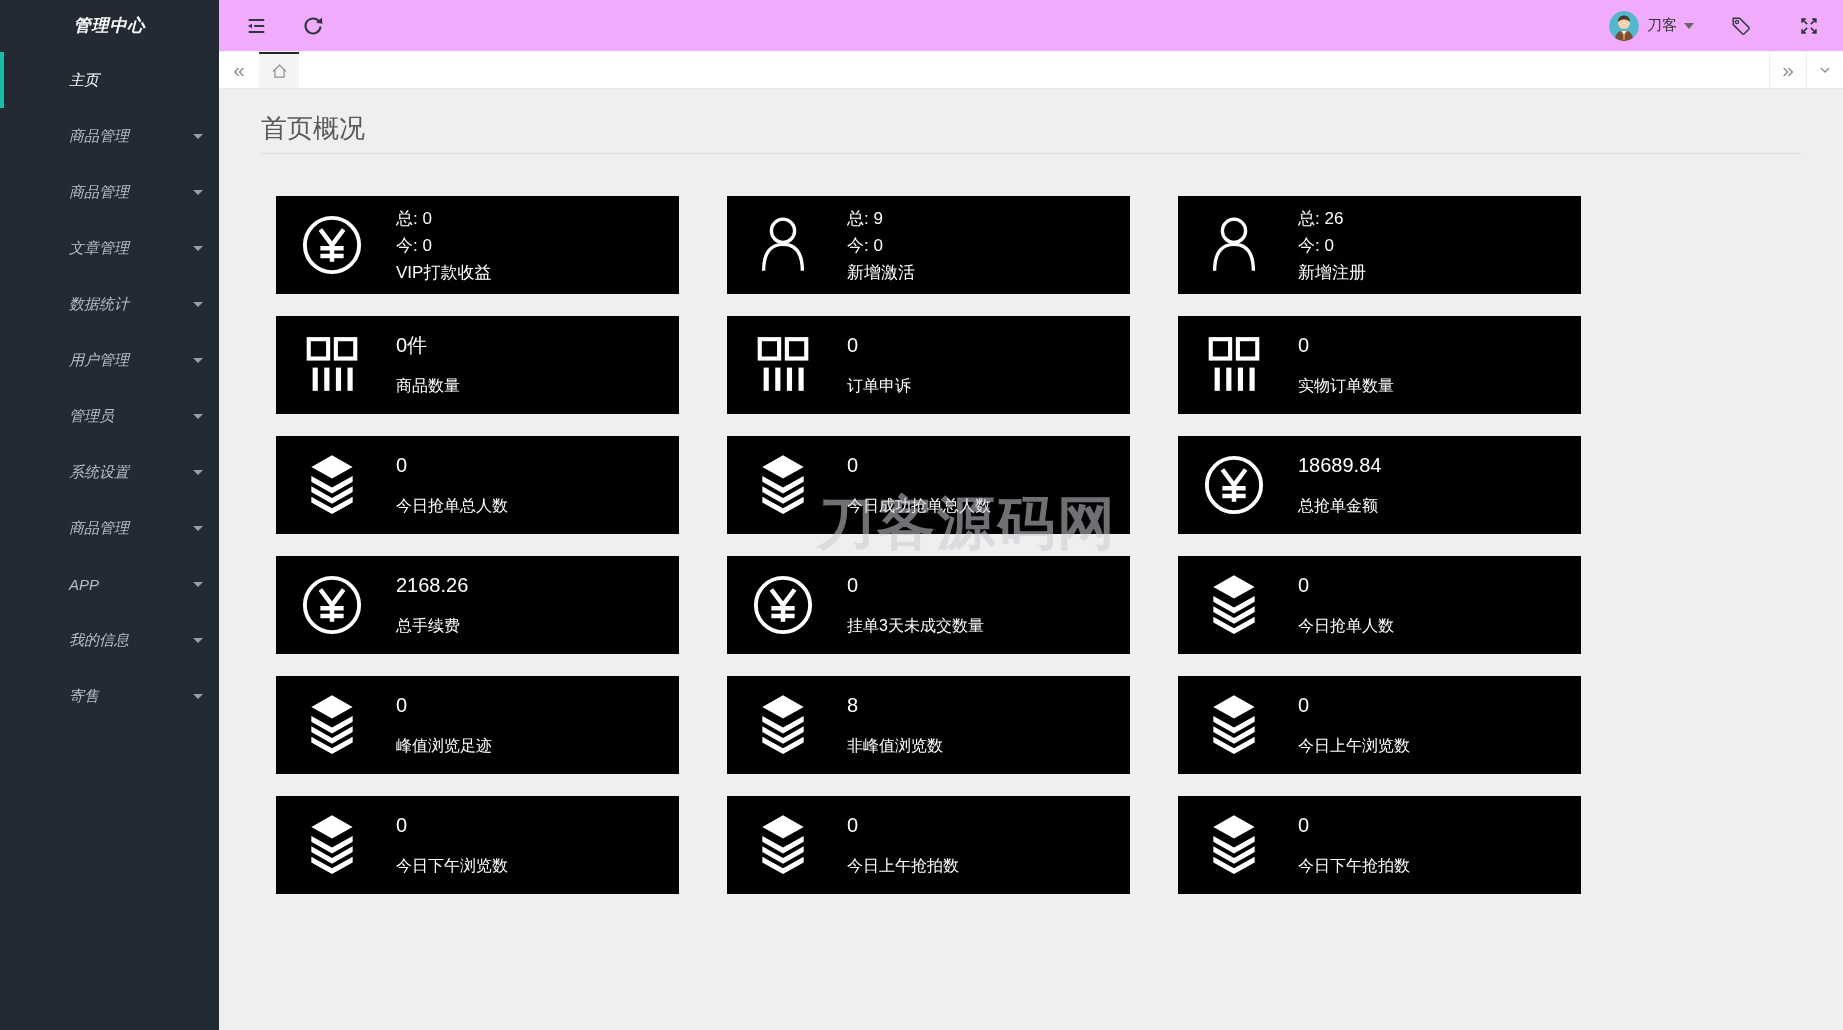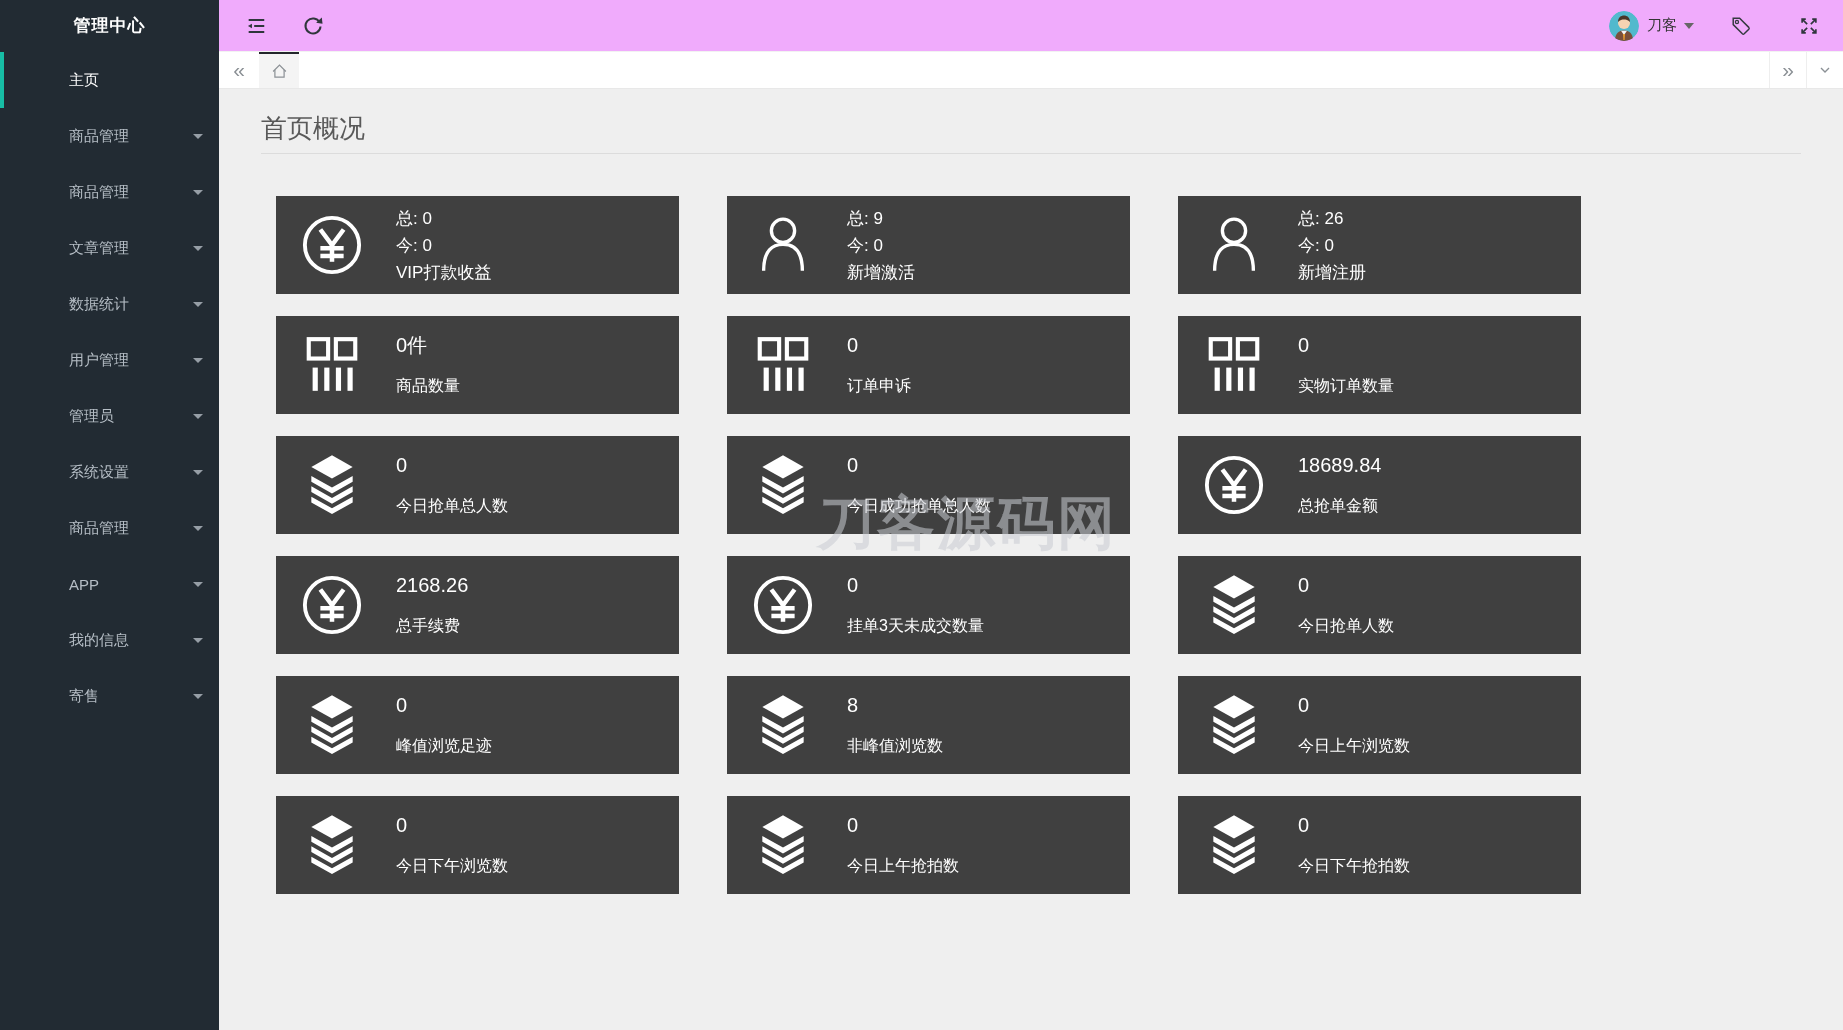--- a/index.html
+++ b/index.html
@@ -1,21 +1,21 @@
 <!DOCTYPE html>
 <html><head>
 <meta charset="utf-8">
 <style>
   * { box-sizing: border-box; margin: 0; padding: 0; }
   html,body { width:1843px; height:1030px; overflow:hidden;
     font-family:"Liberation Sans", sans-serif; background:#fff; }
 
   
   .sidebar { position:absolute; left:0; top:0; width:219px; height:1030px;
-    background:#222b33; z-index:20; }
+    background:#222b33; z-index:20;font-style:italic; }
   .sb-header { height:52px; line-height:52px; text-align:center; color:#fff;
     font-size:17px; font-weight:bold; letter-spacing:1px; }
   .menu-item { position:relative; height:56px; display:flex; align-items:center;
     padding-left:36px; color:#b6bec6; font-size:15px; cursor:pointer; }
   .menu-item .mi { width:20px; height:20px; margin-right:13px; flex:none; }
   .menu-item.active { color:#fff; }
   .menu-item.active::before { content:""; position:absolute; left:0; top:0;
     bottom:0; width:4px; background:#17bda5; }
   .caret { position:absolute; right:16px; top:50%; margin-top:-2px; width:0;
     height:0; border-left:5px solid transparent; border-right:5px solid transparent;
@@ -50,21 +50,21 @@
   .tab-right .tab-ctrl { border-left:1px solid #eee; width:37px; }
   .chev-svg { width:16px; height:16px; }
 
   
   .content { position:absolute; left:219px; top:89px; width:1624px;
     height:941px; background:#efefef; }
   .page-header { margin:0 42px; padding:22px 0 7px; border-bottom:1px solid #dcdcdc; }
   .page-title { font-size:26px; color:#595959; }
   .cards { margin:42px 0 0 57px; width:1305px; display:grid;
     grid-template-columns:repeat(3,403px); column-gap:48px; row-gap:22px; }
-  .card { height:98px; background:#404040; color:#fff; display:flex;
+  .card { height:98px; background:#000000; color:#fff; display:flex;
     align-items:center; }
   .card-icon { width:62px; height:62px; margin:0 33px 0 25px; flex:none; }
   .card-icon svg { width:62px; height:62px; display:block; }
   .card-text { flex:1; min-width:0; }
   .card.triple { padding-top:0; }
   .card.triple .card-line1, .card.triple .card-line2 { font-size:17px; line-height:27px; }
   .card.triple .card-label { font-size:17px; line-height:27px; }
   .card.double .card-line1 { font-size:20px; line-height:24px; }
   .card.double .card-label { font-size:16px; margin-top:19px; }
 

